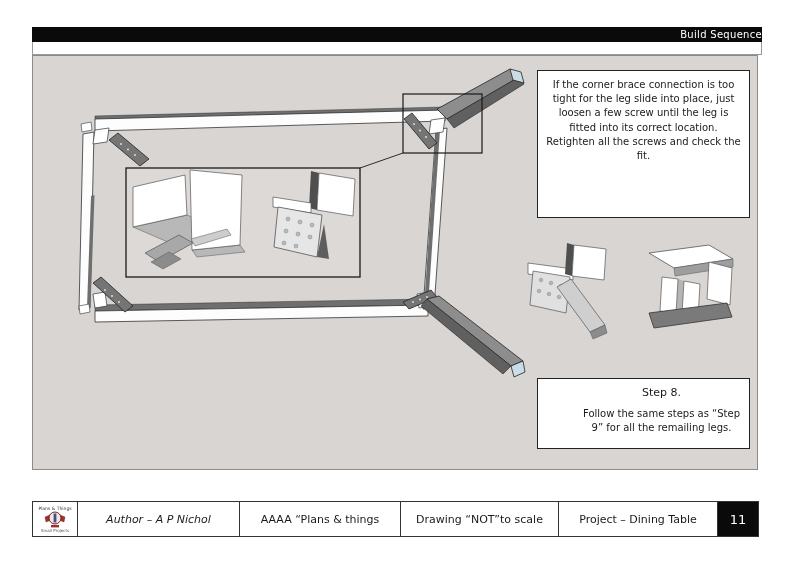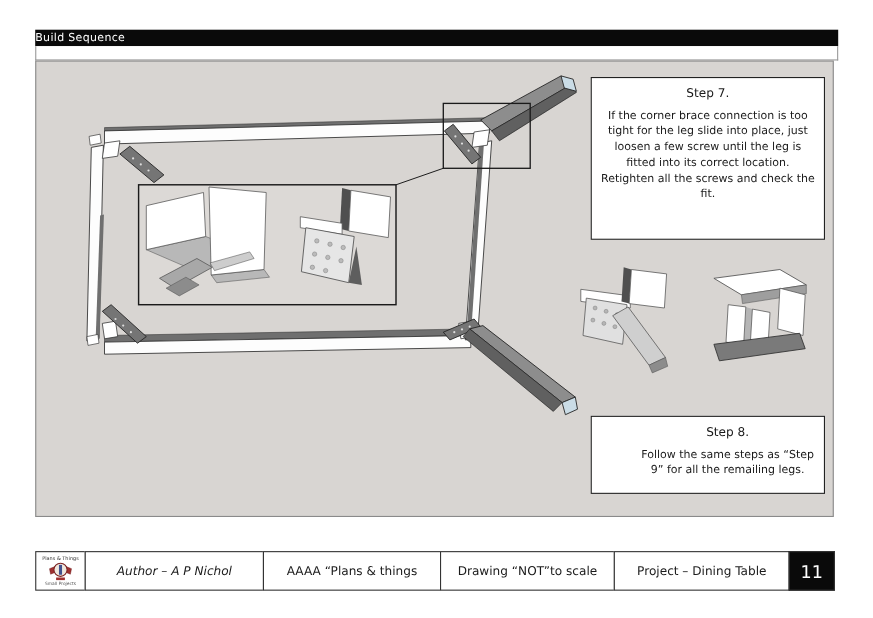--- a/index.html
+++ b/index.html
@@ -3,21 +3,21 @@
 <meta charset="utf-8">
 <style>
   html,body{margin:0;padding:0;}
   body{
     width:794px;height:562px;position:relative;overflow:hidden;
     background:#ffffff;font-family:"DejaVu Sans", sans-serif;color:#1a1a1a;
   }
   .title-bar{
     position:absolute;left:32px;top:27px;width:730px;height:15px;
     background:#0a0a0a;color:#fff;font-size:10px;line-height:15px;
-    text-align:left;letter-spacing:.3px;
+    text-align:right;letter-spacing:.3px;
   }
   .white-strip{
     position:absolute;left:32px;top:42px;width:728px;height:12px;
     background:#fff;border-left:1px solid #999;border-right:1px solid #999;
     border-bottom:1px solid #999;
   }
   .canvas{
     position:absolute;left:32px;top:55px;width:726px;height:415px;
     background:#d8d5d2;border:1px solid #8a8a8a;box-sizing:border-box;
   }
@@ -37,21 +37,21 @@
     height:36px;box-sizing:border-box;border:1px solid #333;background:#fff;
     display:flex;align-items:center;justify-content:center;
     font-size:11px;margin-left:-1px;white-space:nowrap;
   }
   .f-cell:first-child{margin-left:0;}
   .f-logo{width:46px;flex-direction:column;justify-content:center;padding:1px 0;}
   .f-author{width:163px;font-style:italic;}
   .f-company{width:162px;}
   .f-project{width:160px;}
   .f-scale{width:159px;}
-  .f-page{width:42px;background:#0a0a0a;color:#fff;font-size:16px;}
+  .f-page{width:42px;background:#0a0a0a;color:#fff;font-size:13px;}
   .logo-top{font-size:4.5px;line-height:5px;color:#333;}
   .logo-bottom{font-size:4px;line-height:5px;color:#555;}
 </style>
 </head>
 <body>
 
 <div class="title-bar">
   <span>Build Sequence</span>
 </div>
 
@@ -176,21 +176,20 @@
       <polygon points="641,212 700,203 700,211 642,220" fill="#9e9e9e" stroke="#555" stroke-width="0.5"></polygon>
       <polygon points="676,206 699,212 697,249 674,243" fill="#fff" stroke="#555" stroke-width="0.7"></polygon>
       <polygon points="645,223 651,225 649,258 643,258" fill="#b5b5b5"></polygon>
       <polygon points="629,221 645,223 643,258 627,255" fill="#fff" stroke="#555" stroke-width="0.7"></polygon>
       <polygon points="651,225 667,228 665,262 649,258" fill="#fff" stroke="#555" stroke-width="0.7"></polygon>
       <polygon points="616,257 694,247 699,261 621,272" fill="#7a7a7a" stroke="#333" stroke-width="0.8"></polygon>
     </g>
   </svg>
 
   <div class="step-box step7">
-    <p class="step-title">Step 7.</p>
     <p class="step-para">If the corner brace connection is too tight for the leg slide into place, just loosen a few screw until the leg is fitted into its correct location. Retighten all the screws and check the fit.</p>
   </div>
 
   <div class="step-box step8">
     <p class="step-title">Step 8.</p>
     <p class="step-para">Follow the same steps as “Step 9” for all the remailing legs.</p>
   </div>
 </div>
 
 <div class="footer">

